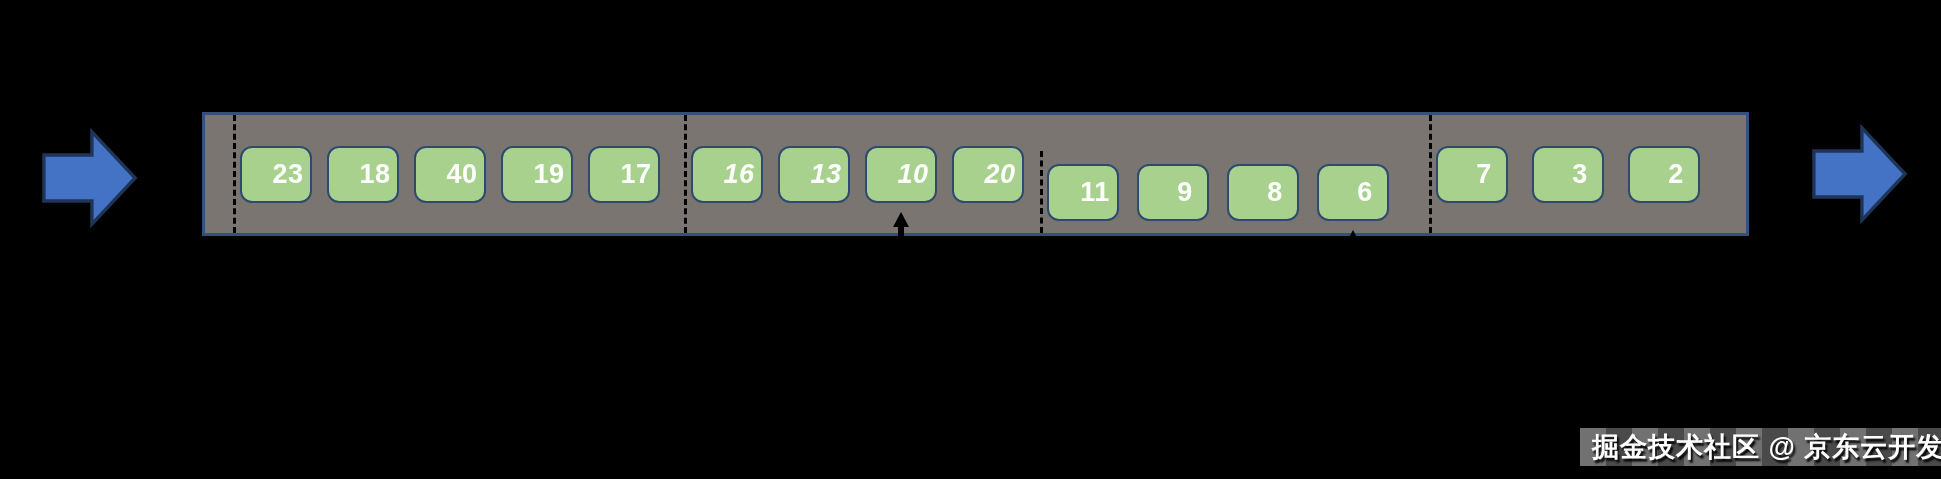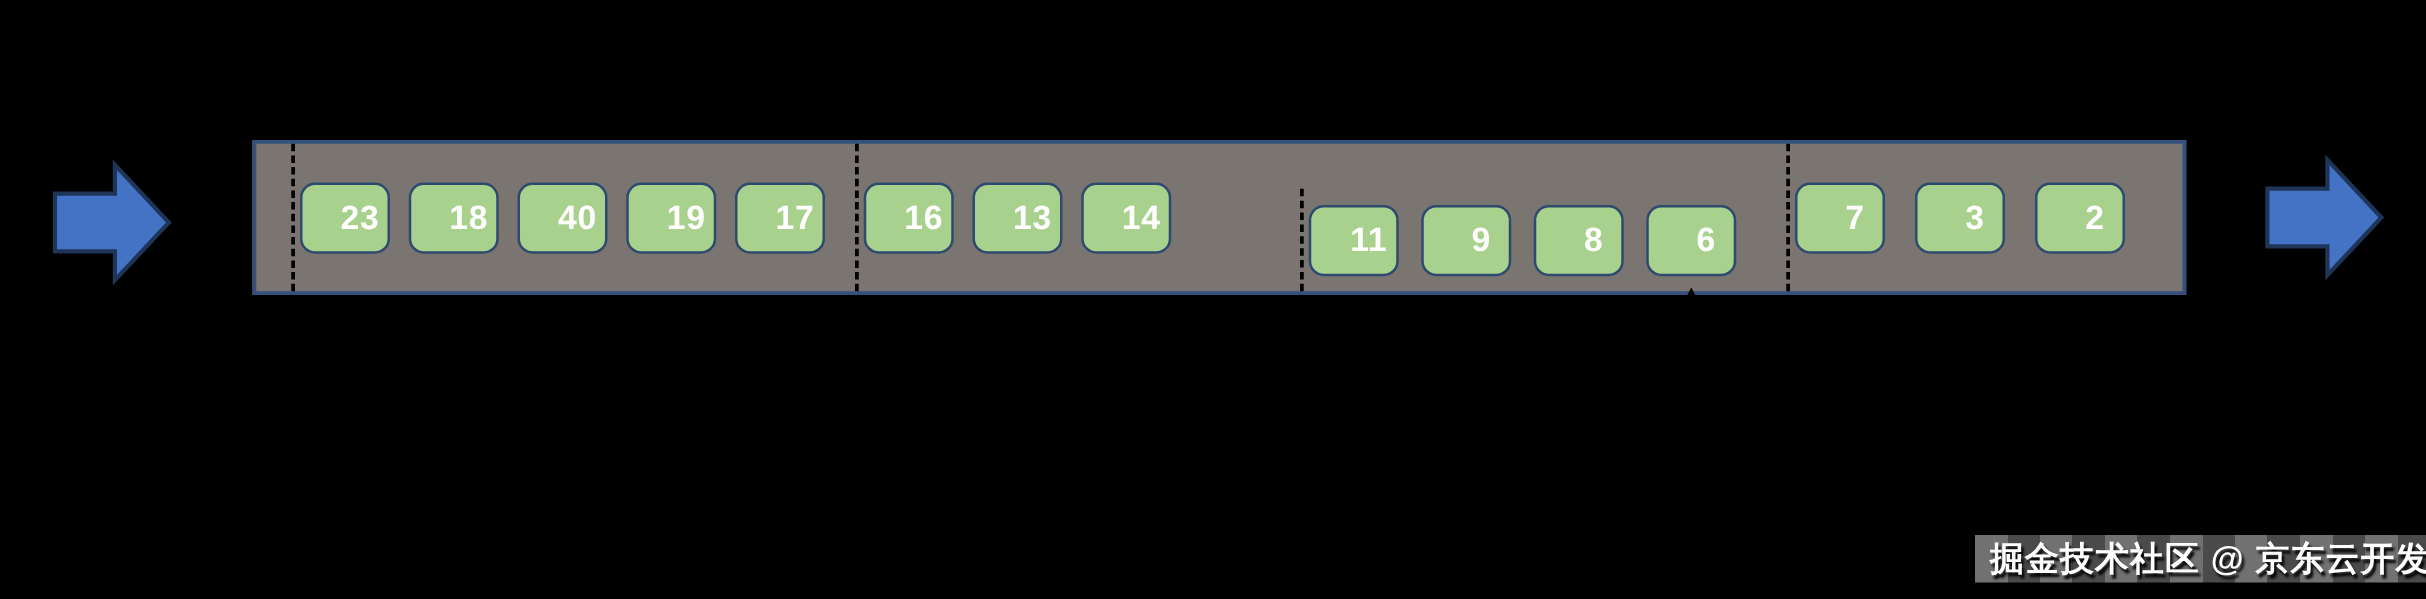--- a/index.html
+++ b/index.html
@@ -47,21 +47,21 @@
   .seg {
     box-sizing: border-box;
     border-left: 3px dashed var(--divider, #000);
     display: flex;
     align-items: center;
     gap: 15px;
     padding-left: 4px;
     flex: 0 0 auto;
   }
   .seg:nth-child(1) { width: 451px; }
-  .seg:nth-child(2) { width: 356px; }
+  .seg:nth-child(2) { width: 356px; font-style: italic; }
   .seg:nth-child(3) { width: 389px; gap: 18px; margin-top: 36px; }
   .seg:nth-child(4) { flex: 1 1 auto; gap: 24px; }
 
   .box {
     position: relative;
     box-sizing: border-box;
     width: 72px;
     height: 57px;
     border-radius: 12px;
     background: var(--node-fill, #a9d18e);
@@ -120,21 +120,24 @@
       <div class="seg">
         <div class="box">23</div>
         <div class="box">18</div>
         <div class="box">40</div>
         <div class="box">19</div>
         <div class="box">17</div>
       </div>
       <div class="seg">
         <div class="box">16</div>
         <div class="box">13</div>
-        <div class="box">14</div>
+        <div class="box">10<svg class="pointer" width="18" height="44" viewBox="0 0 18 44">
+            <path d="M9,0 L17,15 L12,15 L12,44 L6,44 L6,15 L1,15 Z"></path>
+          </svg></div>
+        <div class="box">20</div>
       </div>
       <div class="seg">
         <div class="box">11</div>
         <div class="box">9</div>
         <div class="box">8</div>
         <div class="box">6<svg class="pointer" width="18" height="44" viewBox="0 0 18 44">
             <path d="M9,0 L17,15 L12,15 L12,44 L6,44 L6,15 L1,15 Z"></path>
           </svg></div>
       </div>
       <div class="seg">

